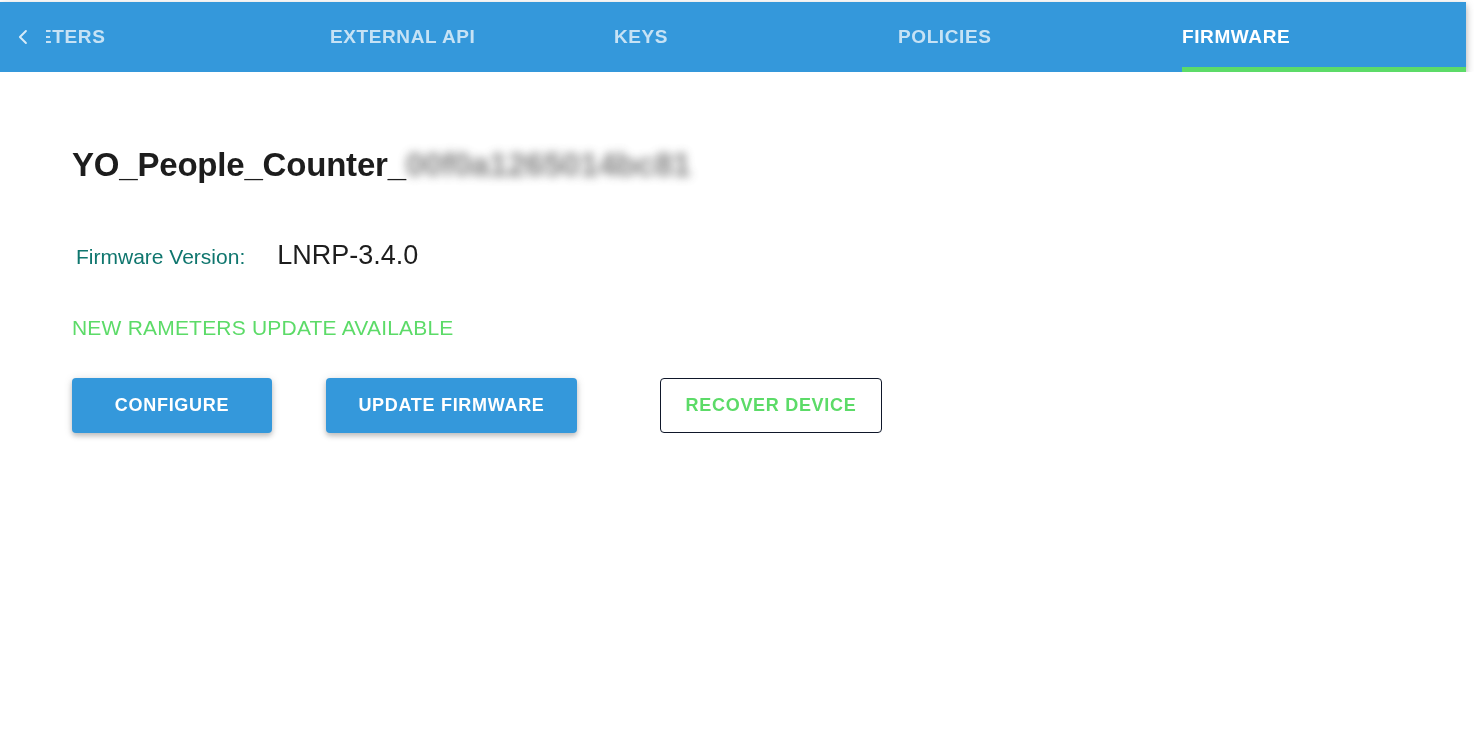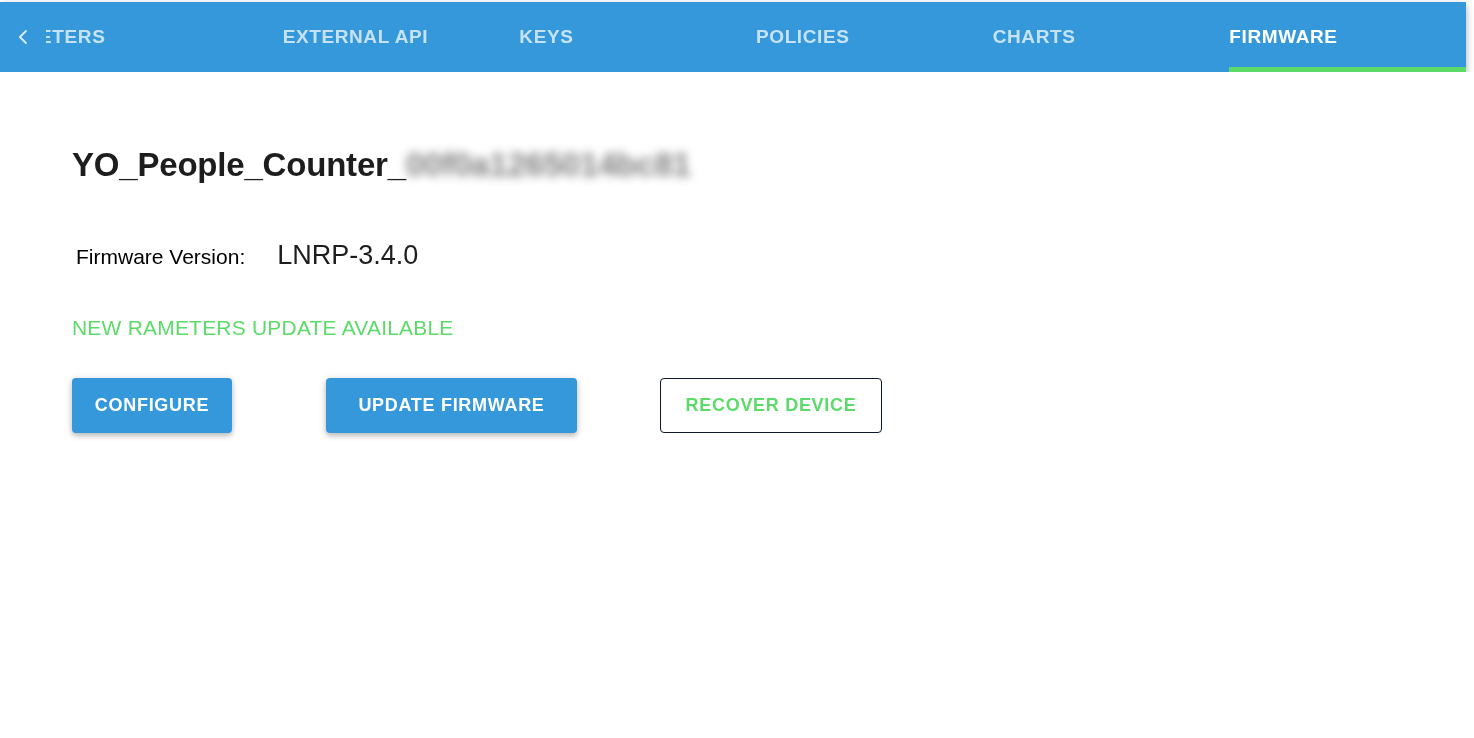--- a/index.html
+++ b/index.html
@@ -127,21 +127,21 @@
   .fw-row {
     position: absolute;
     top: 168px;
     left: 76px;
     display: flex;
     align-items: baseline;
     white-space: nowrap;
   }
   .fw-label {
     font-size: 21px;
-    color: #000000;
+    color: #0f766e;
   }
   .fw-value {
     font-size: 27px;
     color: #1d1d1d;
     margin-left: 32px;
   }
 
   .update-notice {
     position: absolute;
     top: 244px;
@@ -183,21 +183,21 @@
     background: #3498db;
     color: #ffffff;
     box-shadow: 0 3px 5px rgba(0,0,0,0.20), 0 1px 10px rgba(0,0,0,0.12);
   }
   .btn-outline {
     background: #ffffff;
     color: #5cdb68;
     border: 1px solid #0f172a;
   }
 
-  #btn-configure { left: 0; width: 160px; }
+  #btn-configure { left: 0; width: 200px; }
   #btn-update    { left: 254px; width: 251px; }
   #btn-recover   { left: 588px; width: 222px; }
 </style>
 </head>
 <body>
 
 <div class="app">
 
   <div class="tabbar-wrap">
     <div class="tabbar">
@@ -225,24 +225,20 @@
         <div class="tab">
           <span class="tab-label">KEYS</span>
 
         </div>
 
         <div class="tab">
           <span class="tab-label">POLICIES</span>
 
         </div>
 
-        <div class="tab">
-          <span class="tab-label">CHARTS</span>
-
-        </div>
 
         <div class="tab active">
           <span class="tab-label">FIRMWARE</span>
           <span class="indicator"></span>
         </div>
 
       </div>
     </div>
   </div>
 

